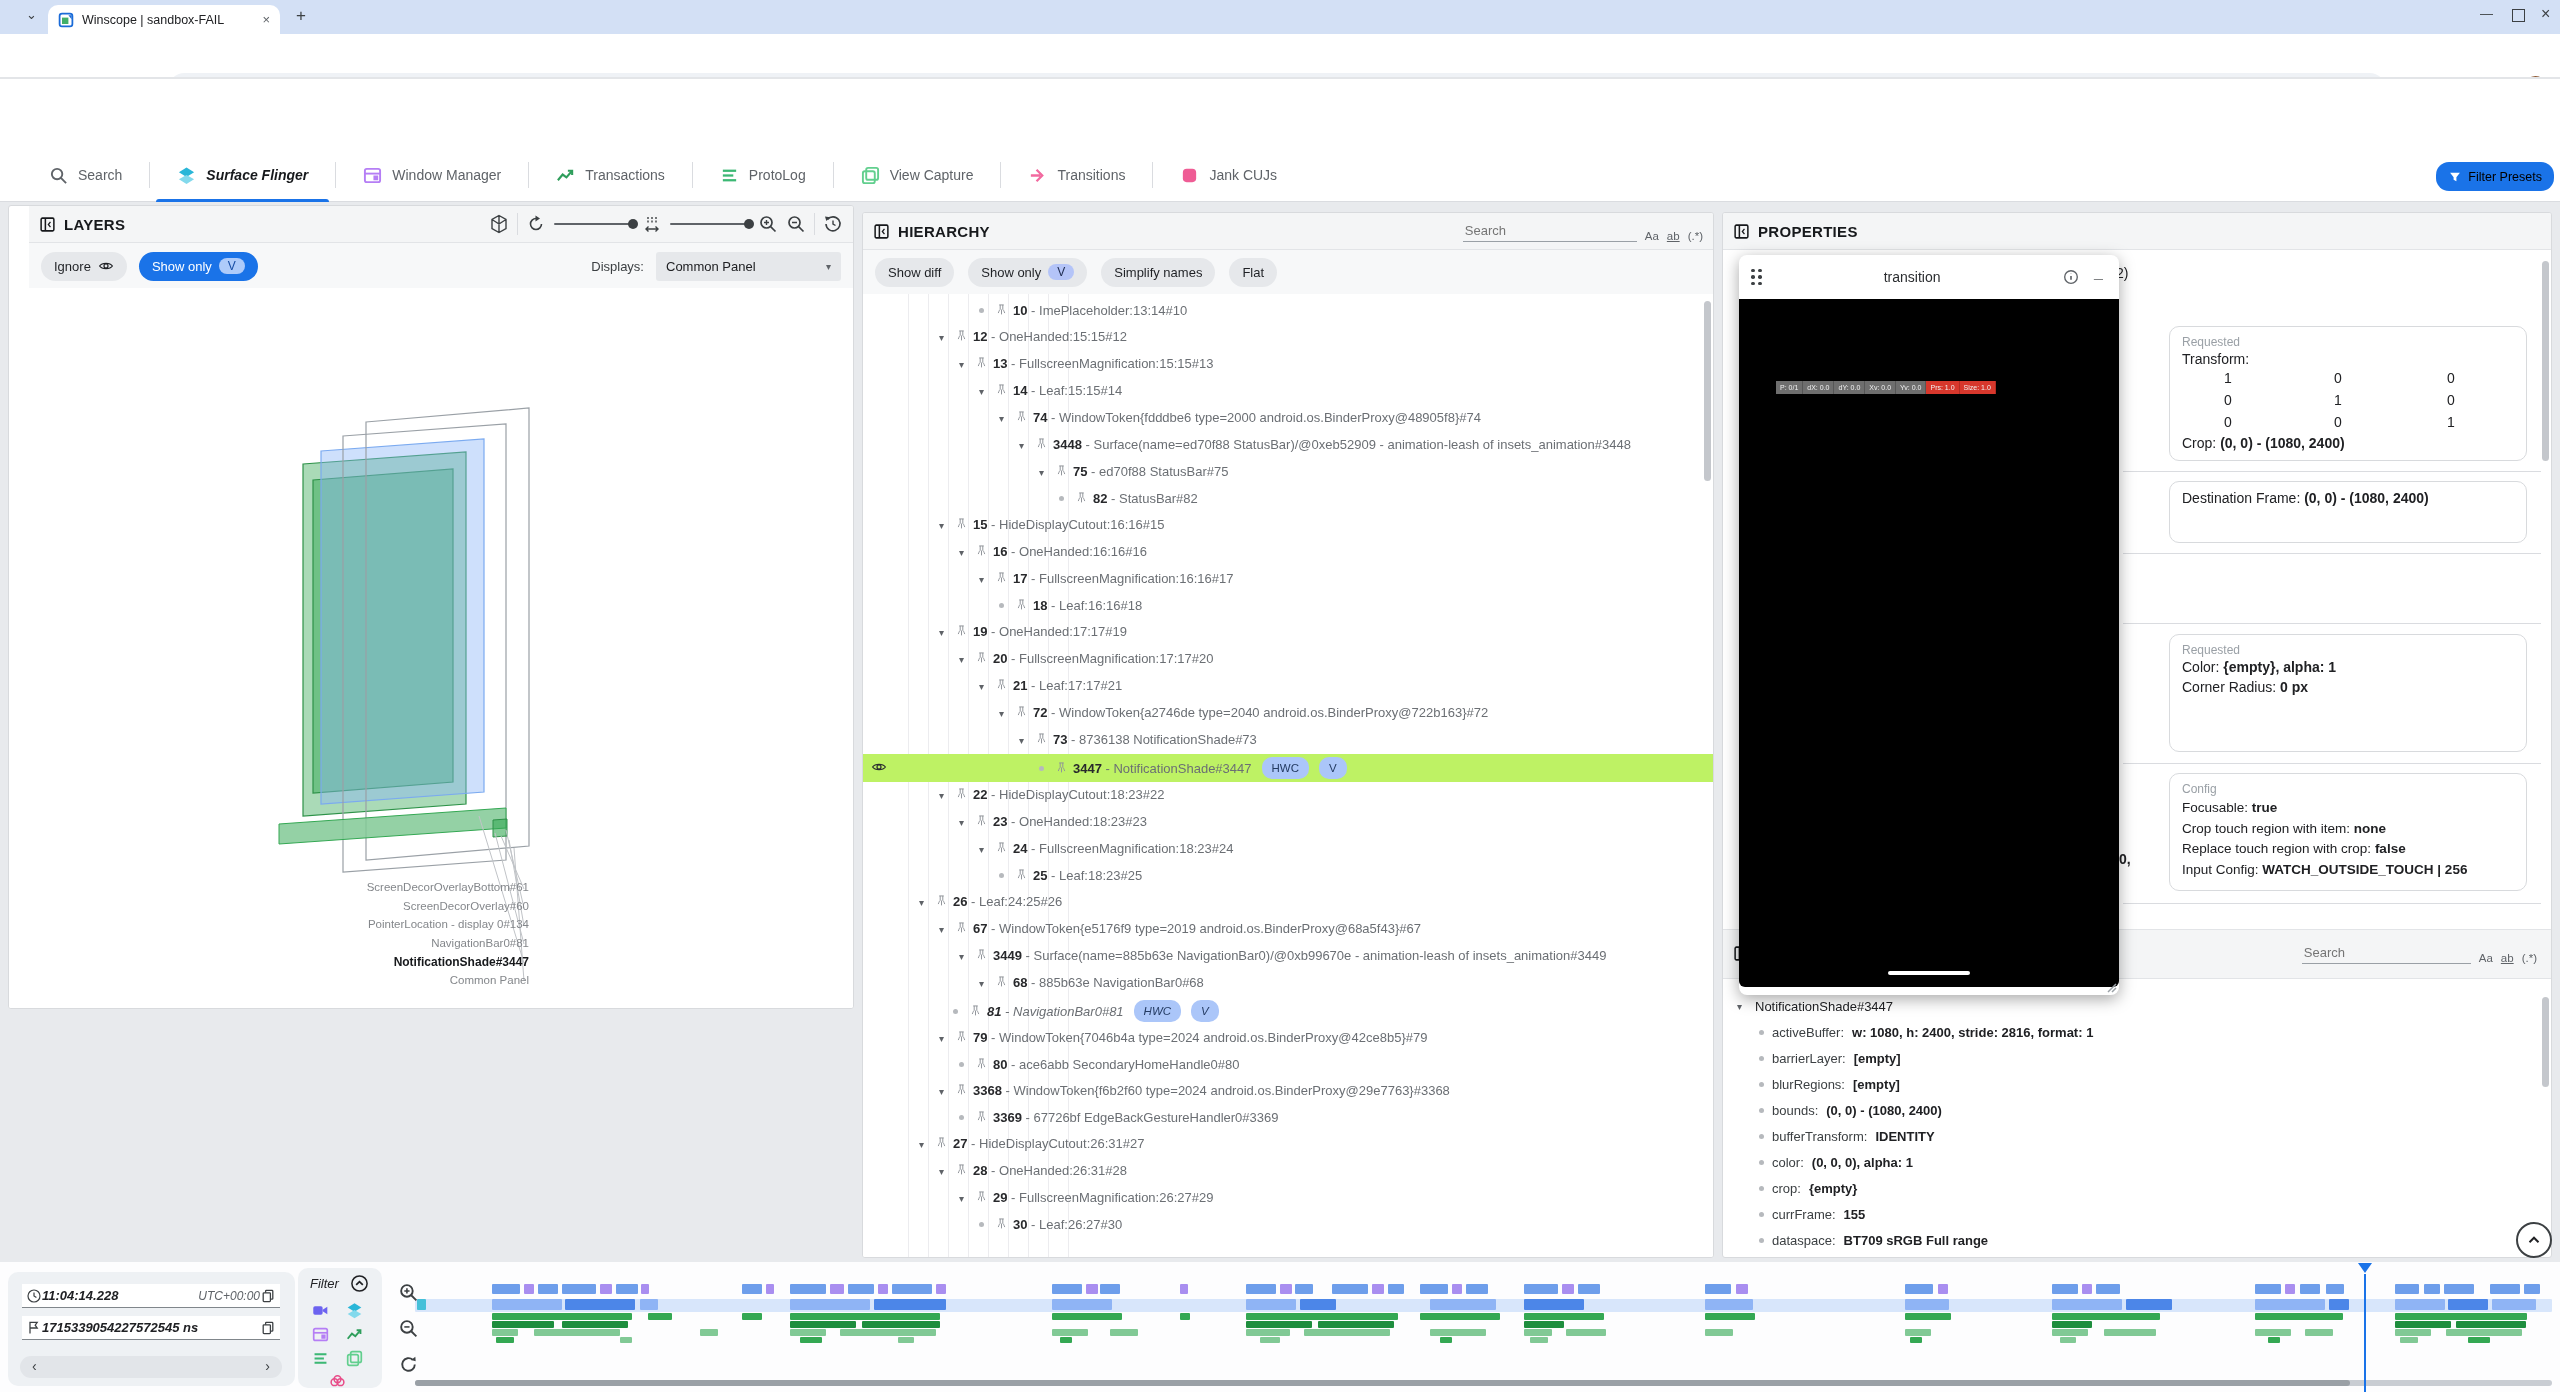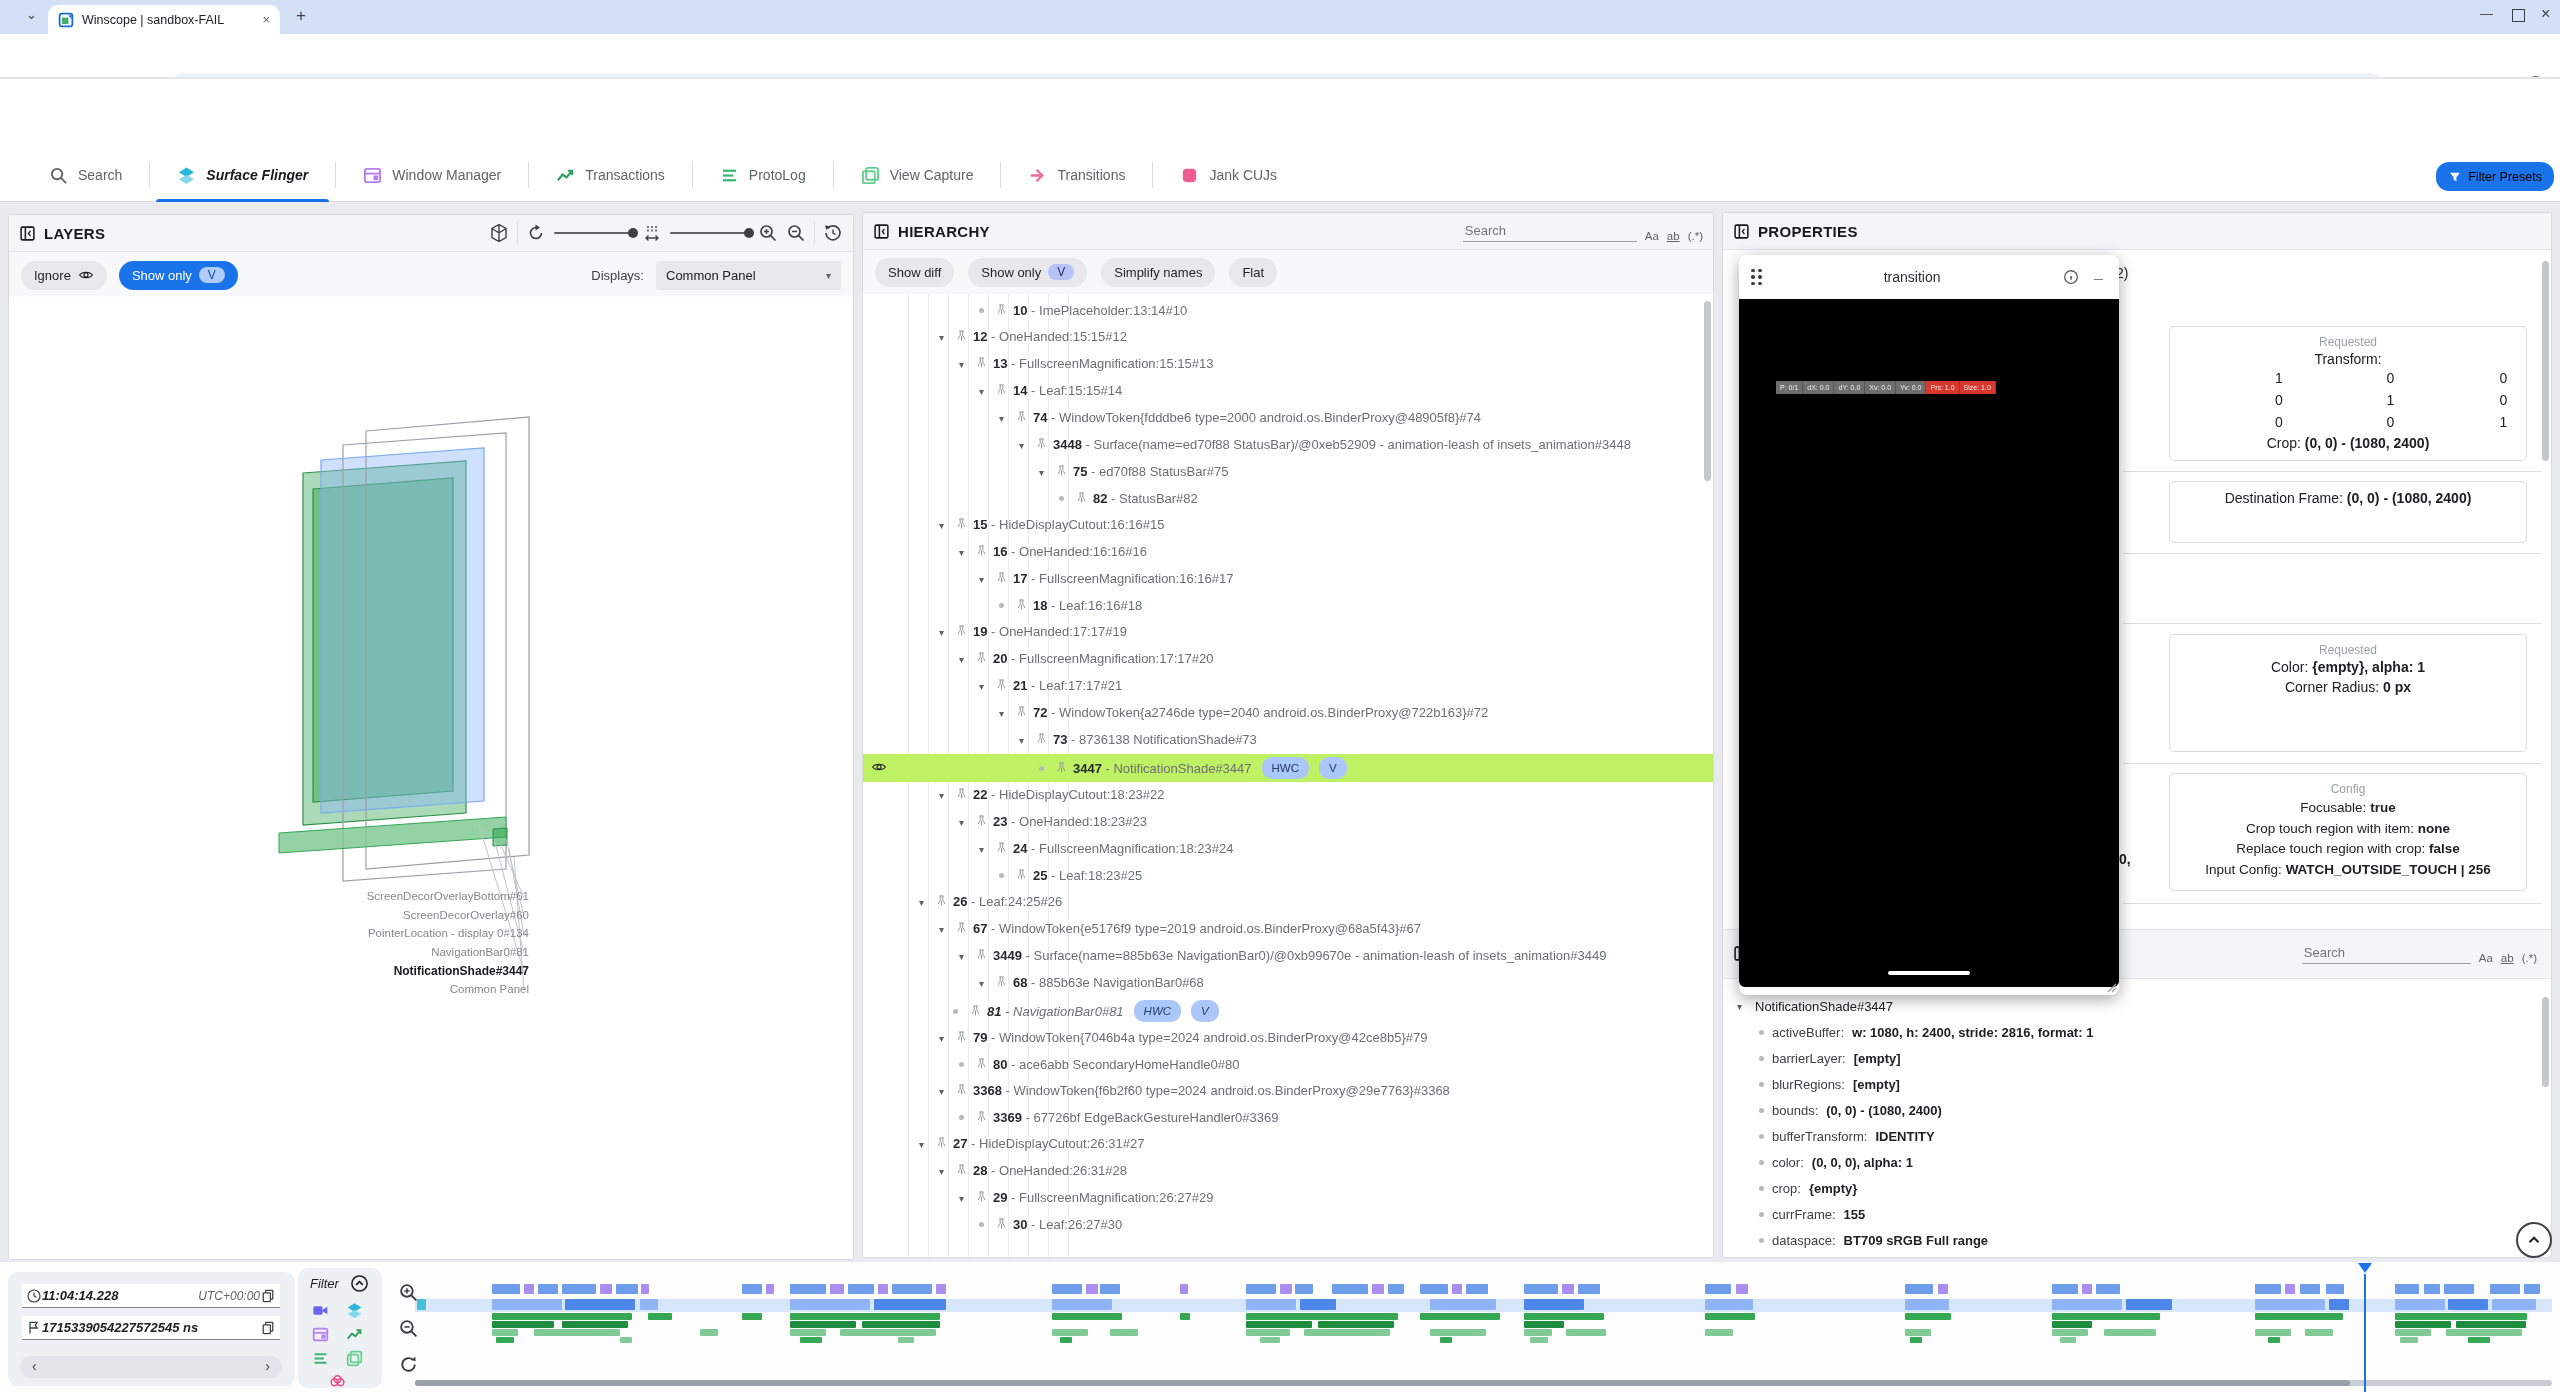--- a/index.html
+++ b/index.html
@@ -64,21 +64,21 @@
   .tw{color:#5f6368;font-size:10px;margin-right:6px;display:inline-block;width:10px;}
   .tdot{display:inline-block;width:5px;height:5px;border-radius:50%;background:#b6b9bd;margin-right:11px;vertical-align:2px;}
   .pin{display:inline-block;width:13px;height:13px;margin-right:5px;vertical-align:-1px;}
   .tnum{font-weight:700;color:#28292c;}
   .ttxt{color:#6b6f74;}
   .chip{display:inline-block;background:#abc6f9;color:#1d3least;color:#1f3least;}
   .chip{background:#abc6f9;color:#243b63;border-radius:10px;font-size:11.5px;padding:1px 10px;margin-left:10px;vertical-align:1px;}
   .roweye{position:absolute;left:8px;top:5px;width:16px;height:16px;}
   .sbar{position:absolute;width:7px;border-radius:4px;background:#c4c7cc;}
   
-  .card{position:absolute;border:1px solid #d8dadd;background:#fff;border-radius:5px;padding:8px 12px;box-sizing:border-box;font-size:14px;text-align:center;}
+  .card{position:absolute;border:1px solid #d8dadd;background:#fff;border-radius:10px;padding:8px 12px;box-sizing:border-box;font-size:14px;}
   .cardlab{font-size:12px;color:#9aa0a6;margin-bottom:2px;}
   .bval{font-weight:700;color:#202124;}
   .psep{position:absolute;height:1px;background:#dadce0;}
   .mrow{display:grid;grid-template-columns:110px 113px 113px;margin-left:42px;line-height:22px;}
   #prop-list{position:absolute;left:14px;right:14px;font-size:13px;}
   .prow{height:26px;display:flex;align-items:center;gap:8px;}
   .pdot{width:5px;height:5px;border-radius:50%;background:#b6b9bd;margin-left:22px;flex:none;}
   .pkey{color:#3c4043;} .pval{font-weight:700;color:#202124;}
   
   #transition-card{left:1739px;top:255px;width:380px;height:740px;background:#fff;border-radius:8px;box-shadow:0 4px 16px rgba(0,0,0,.35);z-index:50;}
@@ -296,21 +296,21 @@
   <span class="ico" style="width:14px;height:14px;">
       <svg viewBox="0 0 20 20">
         <path d="M3 4h14l-5 6.5V16l-4-2v-3.5z" fill="#fff"></path>
       </svg>
     </span>
   <span>Filter Presets</span>
 </button>
 
 <div class="abs" id="main">
 
-  <div class="panel" style="left:8px;top:12px;width:846px;height:1046px;">
+  <div class="panel" style="left:8px;top:3px;width:846px;height:804px;padding-left:20px;">
     <div class="phead">
       <span class="ico picon">
           <svg viewBox="0 0 20 20">
             <rect x="2.5" y="2.5" width="15" height="15" rx="1.5" fill="none" stroke="#17191c" stroke-width="1.8"></rect>
             <line x1="7.5" y1="2.5" x2="7.5" y2="17.5" stroke="#17191c" stroke-width="1.8"></line>
             <path d="M13.5 7L11 10l2.5 3" fill="none" stroke="#17191c" stroke-width="1.5"></path>
           </svg>
         </span>
       <span class="ptitle">LAYERS</span>
       <div style="flex:1"></div>

